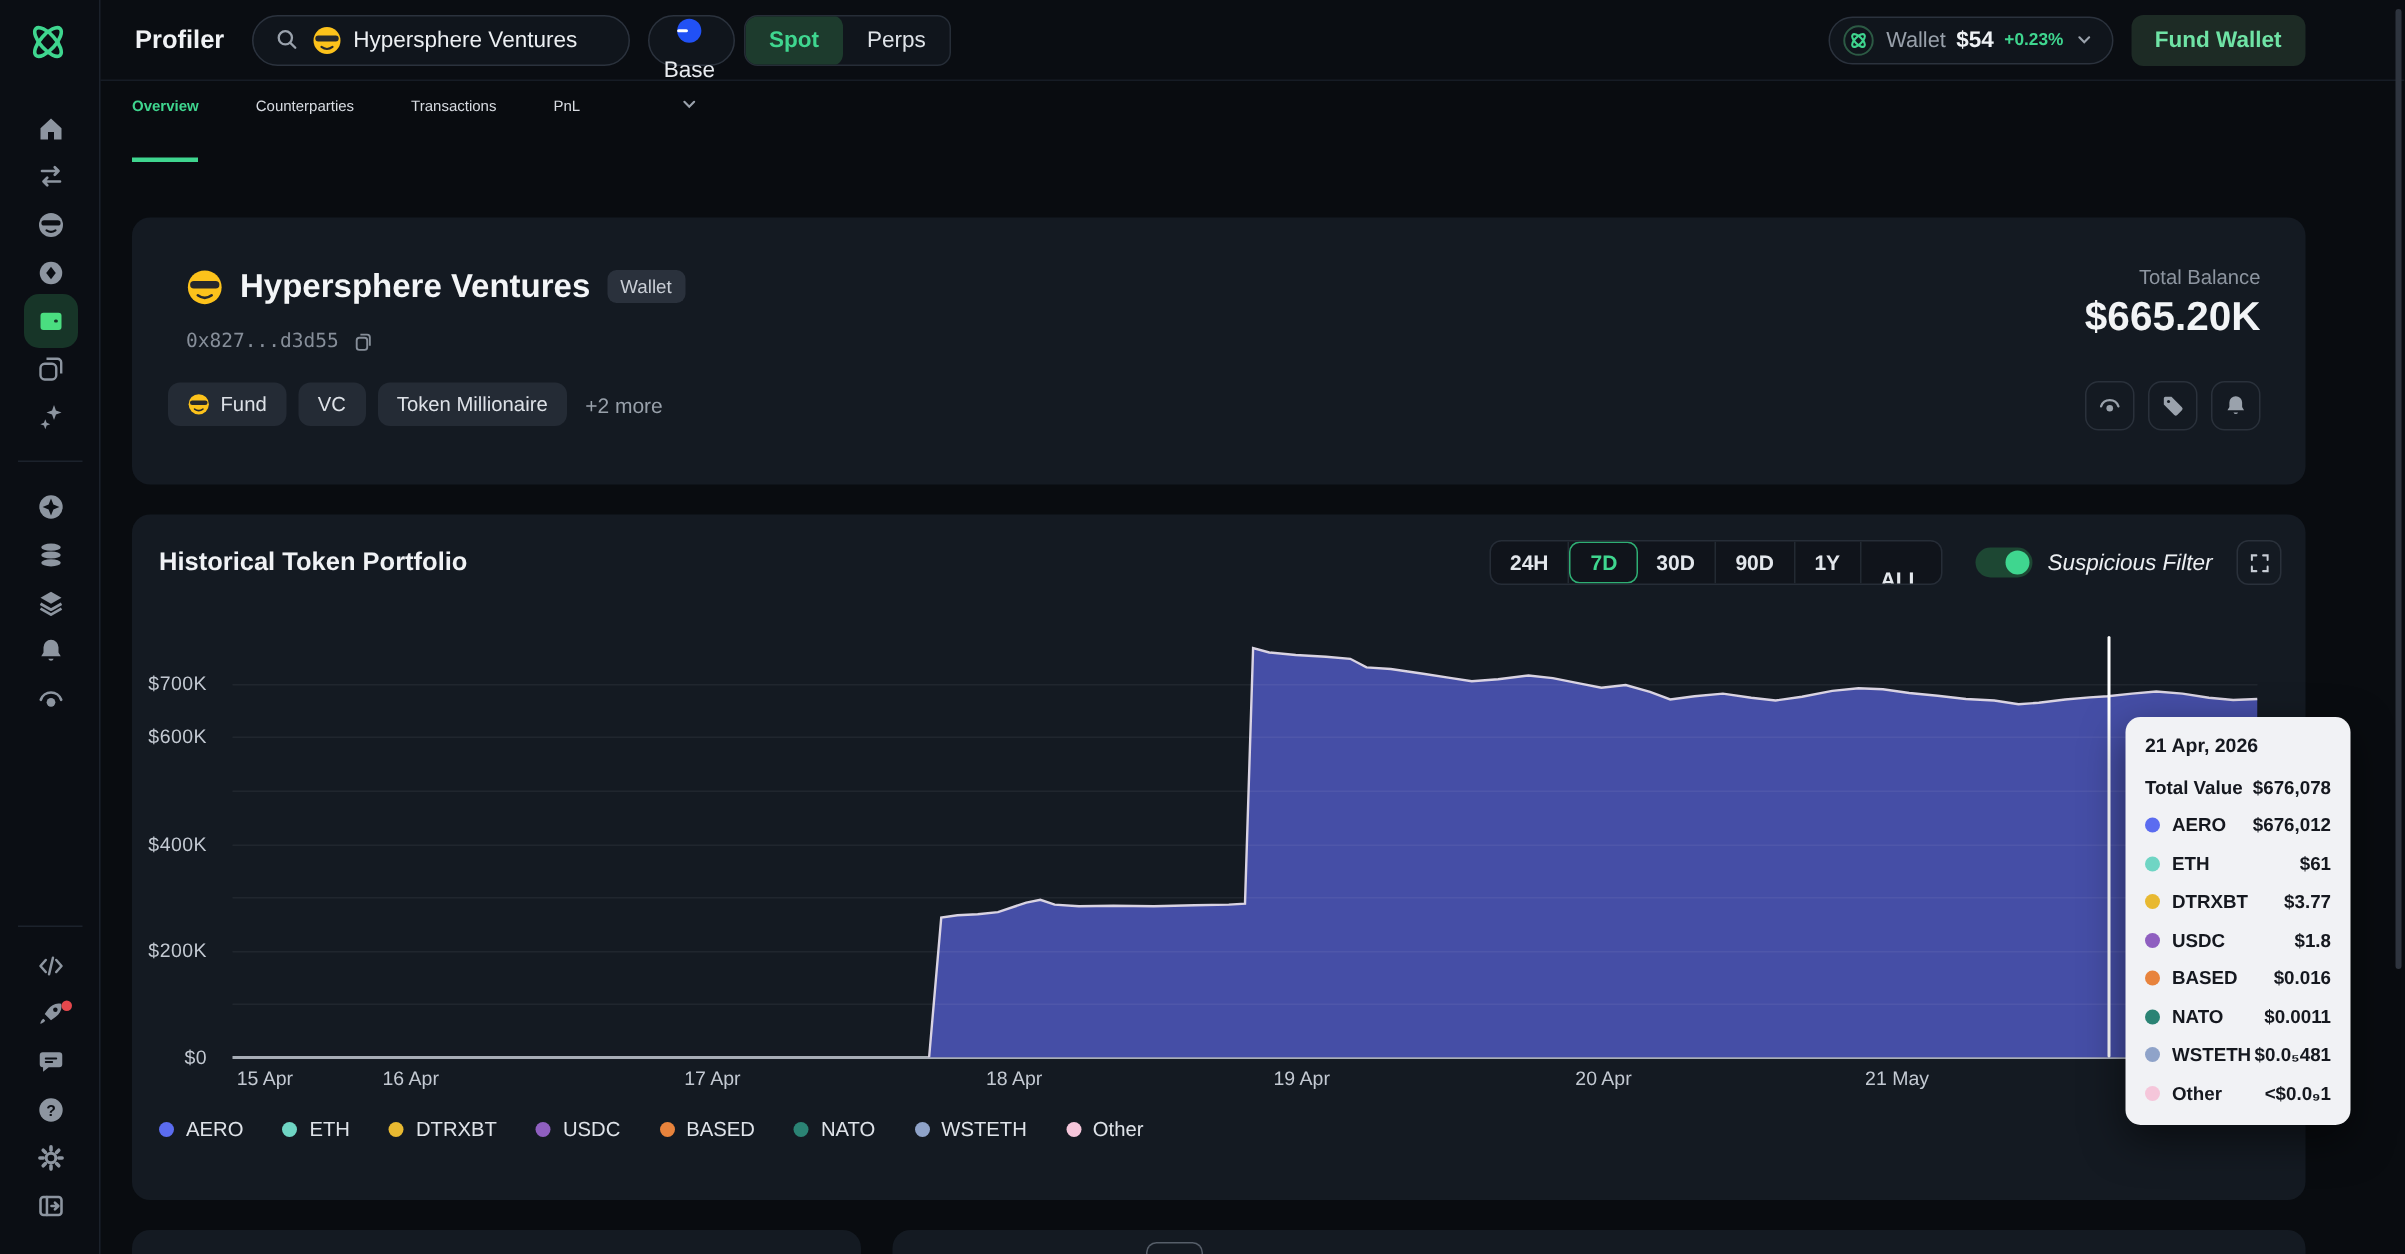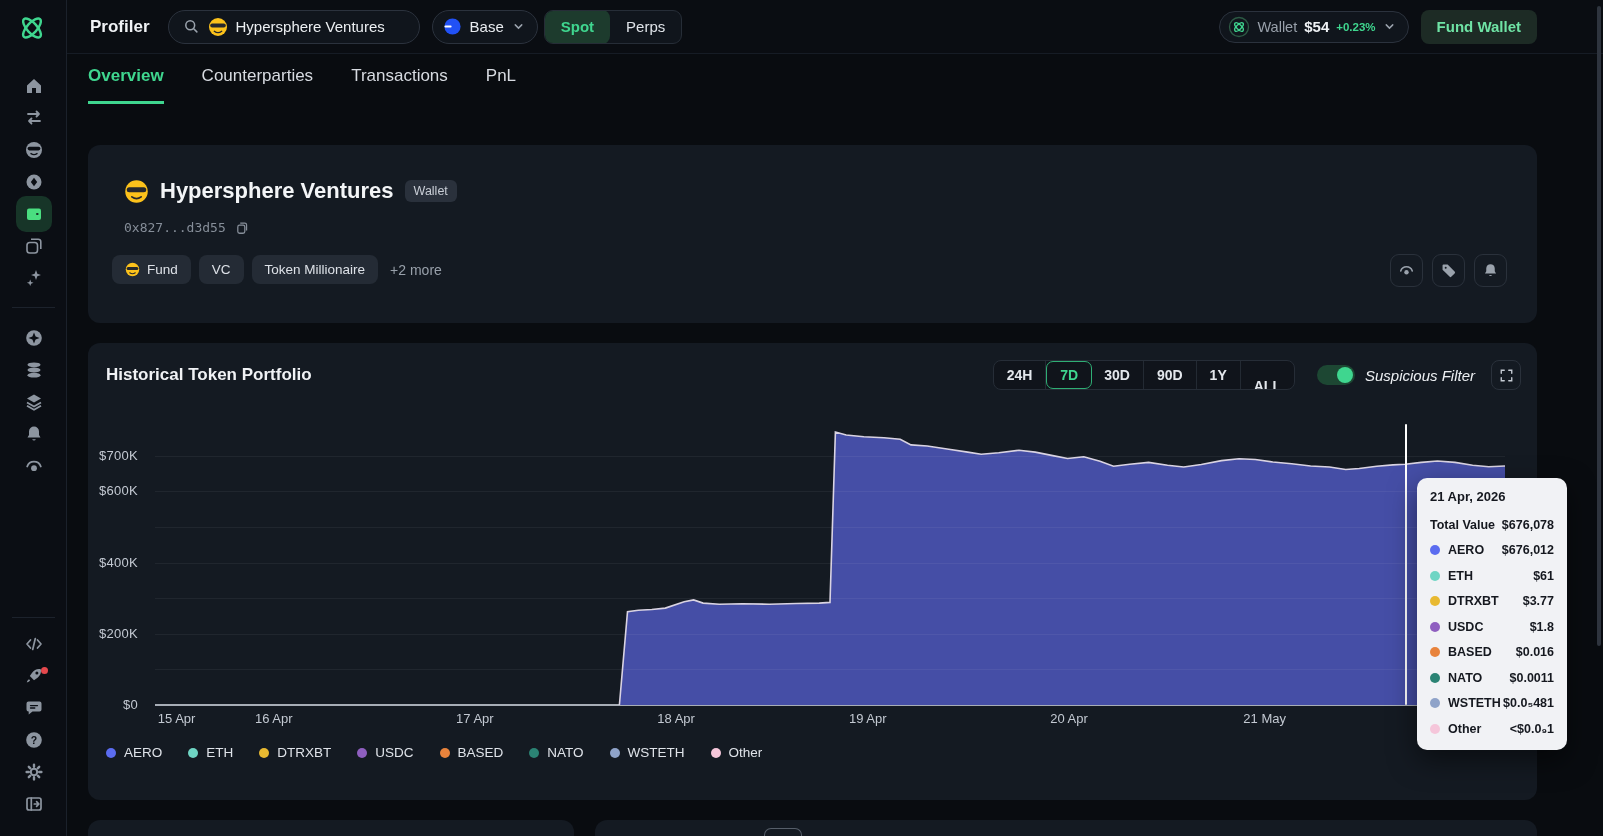--- a/index.html
+++ b/index.html
@@ -8,21 +8,21 @@
   body { position:relative; }
 
   
   .topbar { position:absolute; left:0; top:0; width:1603px; height:54px;
     background:#0a0d12; border-bottom:1px solid #161c25; display:flex; align-items:center; z-index:4; }
   .topbar-inner { display:flex; align-items:center; margin-left:90px; width:1447px; }
   .app-title { font-size:17px; font-weight:700; color:#f0f2f5; margin-right:18px; }
   .pill { display:flex; align-items:center; background:#10151c; border:1px solid #2b323d; border-radius:17px; height:34px; }
   .search-pill { width:252px; padding:0 14px; gap:8px; }
   .search-pill .q { font-size:15px; font-weight:500; color:#eceff2; white-space:nowrap; }
-  .chain-pill { margin-left:12px; padding:0 12px 0 10px; gap:8px; font-size:15px; }
+  .chain-pill { margin-left:12px; padding:0 12px 0 10px; gap:8px; font-size:15px;flex-direction:column; }
   .seg { margin-left:6px; display:flex; align-items:center; background:#10151c; border:1px solid #262d37; border-radius:9px; height:34px; overflow:hidden; }
   .seg-item { padding:0 16px; height:34px; display:flex; align-items:center; font-size:15px; color:#dfe3e8; cursor:pointer; }
   .seg-item.active { background:#1d3b2d; color:#3fd68f; font-weight:700; border-radius:8px; }
   .spacer { flex:1; }
   .wallet-pill { padding:0 12px 0 8px; gap:7px; border-radius:16px; height:32px; }
   .wallet-pill .wlbl { color:#98a0aa; font-size:14.5px; }
   .wallet-pill .wbal { color:#eef1f4; font-size:15px; font-weight:600; }
   .wallet-pill .wchg { color:#3fd68f; font-size:11.5px; font-weight:600; }
   .fund-btn { margin-left:12px; height:34px; padding:0 16px; background:#1d2b25; border:none; border-radius:8px;
     color:#6fe3a5; font-size:15px; font-weight:600; display:flex; align-items:center; cursor:pointer;
@@ -35,21 +35,21 @@
   .snav { position:absolute; left:0; width:67px; display:flex; flex-direction:column; align-items:center; }
   .g1 { top:70px; } .g2 { top:322px; } .g3 { top:628px; }
   .sitem { width:36px; height:32px; display:flex; align-items:center; justify-content:center; color:#8d95a0; cursor:pointer; position:relative; }
   .sitem.active { background:#173528; border-radius:10px; color:#4ade80; height:36px; width:36px; margin:-2px 0 -2px 0; }
   .sdivider { position:absolute; left:12px; width:43px; height:1px; background:#1c222c; }
   .d1 { top:307px; } .d2 { top:617px; }
   .reddot { position:absolute; right:4px; top:7px; width:7px; height:7px; border-radius:50%; background:#e5484d; }
 
   
   .nav-tabs { position:absolute; left:88px; top:66px; display:flex; gap:38px; z-index:2; }
-  .nav-tab { font-size:17px; color:#d7dbe1; padding-bottom:15px; cursor:pointer; }
+  .nav-tab { font-size:10px; color:#d7dbe1; padding-bottom:28px; cursor:pointer; }
   .nav-tab.active { color:#3fd68f; font-weight:600; border-bottom:3px solid #3fd68f; }
 
   
   .card { position:absolute; background:#141a22; border-radius:12px; }
   .profile-card { left:88px; top:145px; width:1449px; height:178px; }
   .pc-titlerow { position:absolute; left:36px; top:33px; display:flex; align-items:center; gap:11px; }
   .pc-name { font-size:22px; font-weight:700; color:#f3f5f7; }
   .type-badge { background:#2a313c; color:#c9ced6; font-size:12.5px; padding:4px 9px; border-radius:6px; }
   .pc-address { position:absolute; left:36px; top:75px; display:flex; align-items:center; gap:9px;
     font-family:"DejaVu Sans Mono", monospace; font-size:13px; color:#868e99; }
@@ -356,20 +356,24 @@
       </div>
       <div class="tag">
         <span>VC</span>
       </div>
       <div class="tag">
         <span>Token Millionaire</span>
       </div>
       <div class="more-tags">+2 more</div>
     </div>
 
+  <div class="pc-balance">
+    <div class="tb-label">Total Balance</div>
+    <div class="tb-value">$665.20K</div>
+  </div>
   <div class="pc-actions">
     <button class="icon-btn">
         <svg width="17" height="17" viewBox="0 0 20 20">
           <path d="M3.2 10.5 a7.2 7.2 0 0 1 13.6 0" stroke="currentColor" stroke-width="1.8" fill="none" stroke-linecap="round"></path>
           <circle cx="10" cy="12" r="2.6" fill="currentColor"></circle>
         </svg>
       </button>
     <button class="icon-btn">
         <svg width="17" height="17" viewBox="0 0 20 20">
           <path d="M3 4.2 V9 l8.2 8.2 a1.6 1.6 0 0 0 2.3 0 l3.7-3.7 a1.6 1.6 0 0 0 0-2.3 L9 3 H4.2 A1.2 1.2 0 0 0 3 4.2 Z" fill="currentColor"></path>

